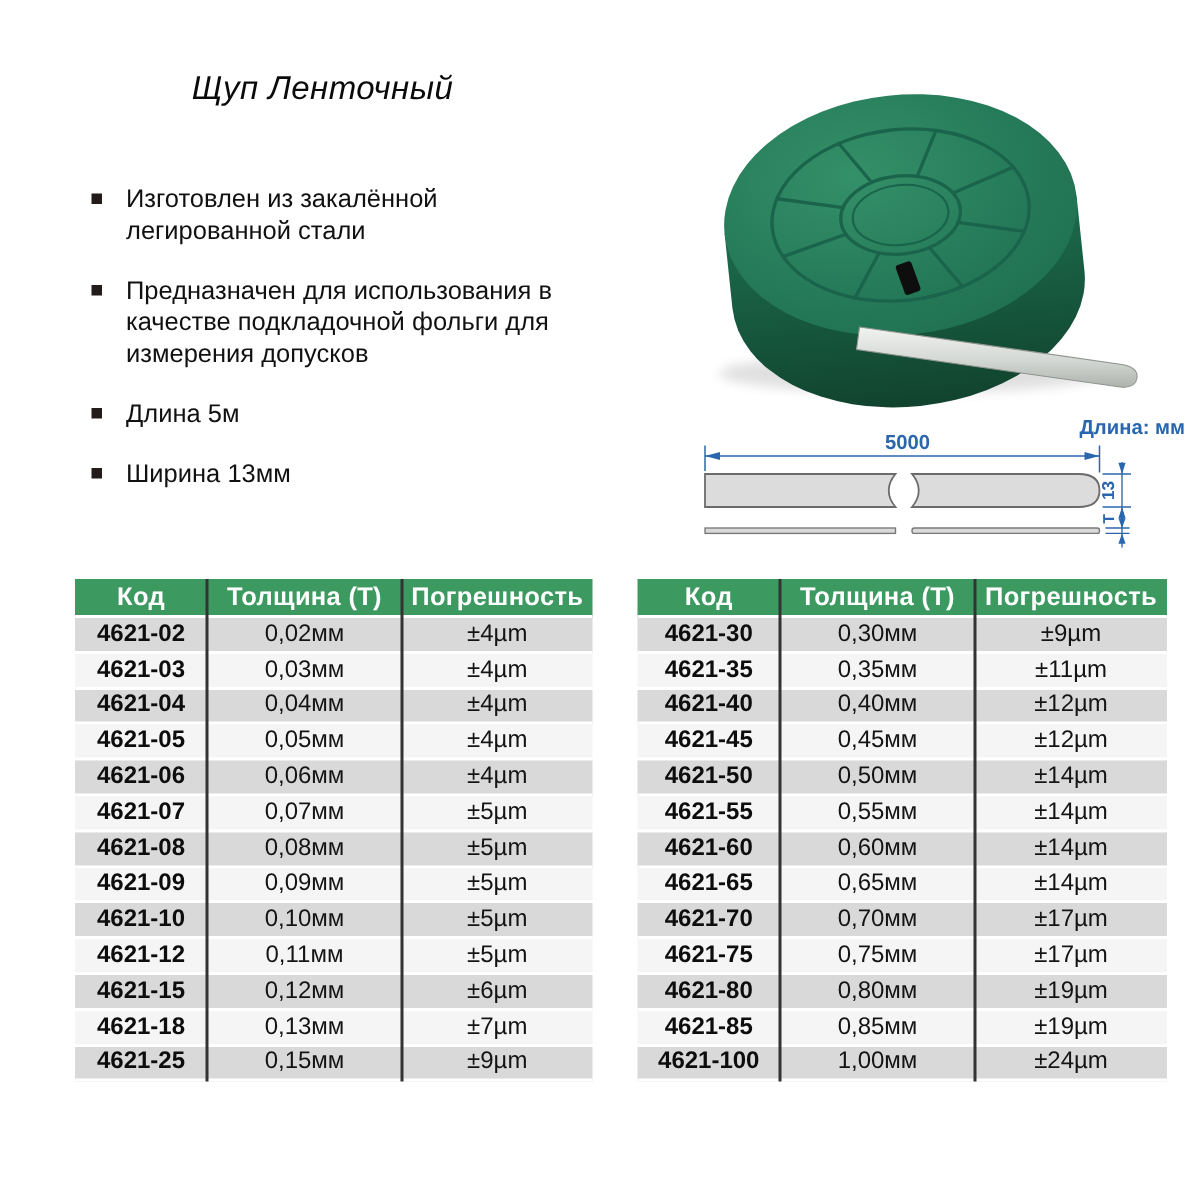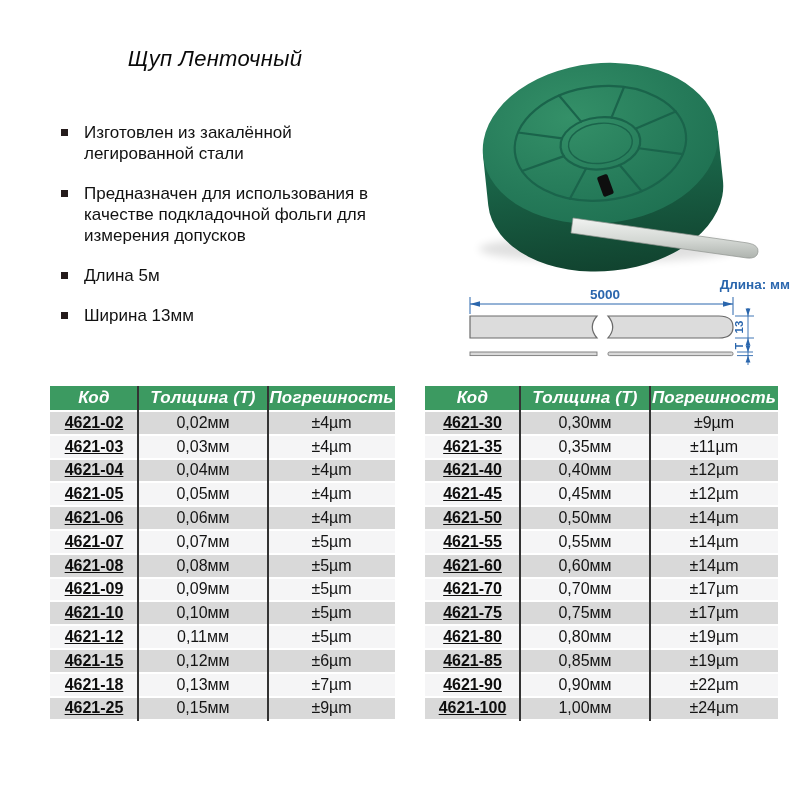--- a/index.html
+++ b/index.html
@@ -12,25 +12,25 @@
   
   .features{left:60px;top:122px;width:345px;list-style:none;margin:0;padding:0;}
   .features li{position:relative;padding-left:24px;margin-bottom:19px;font-size:17px;line-height:21px;white-space:pre-line;color:#111;}
   .features li .sq{position:absolute;left:1px;top:7px;width:7px;height:7px;background:#241b1b;}
 
   
   .tbl-wrap{top:386px;}
   .tbl-wrap.left{left:50px;width:345px;}
   .tbl-wrap.right{left:425px;width:353px;}
   table.spec{border-collapse:separate;border-spacing:0;table-layout:fixed;width:100%;}
-  table.spec th{background:#3c9a61;color:#fff;font-size:17px;font-weight:bold;height:24px;padding:0;border-bottom:2px solid #fff;letter-spacing:.2px;font-style:italic;}
+  table.spec th{background:#3c9a61;color:#fff;font-size:17px;font-weight:bold;height:24px;padding:0;border-bottom:2px solid #fff;letter-spacing:.2px;}
   table.spec td{height:21.8px;padding:0;border-bottom:2px solid #fff;font-size:16px;text-align:center;color:#141414;}
   table.spec tr:nth-child(odd) td{background:#d9d9d9;}
   table.spec tr:nth-child(even) td{background:#f5f5f6;}
-  table.spec td:first-child{font-weight:bold;color:#0d0d0d;text-decoration:underline;}
+  table.spec td:first-child{font-weight:bold;color:#0d0d0d;}
   .vline{position:absolute;top:0;width:2px;height:100%;background:#333;z-index:3;}
 
   
   .photo{left:455px;top:48px;}
   .diagram{left:455px;top:272px;}
   .dim-text{font-family:"Liberation Sans",sans-serif;font-weight:bold;fill:#2a66ad;}
 </style>
 </head>
 <body>
 
@@ -262,43 +262,43 @@
           <td>4621-55</td>
           <td>0,55мм</td>
           <td>±14µm</td>
         </tr>
         <tr>
           <td>4621-60</td>
           <td>0,60мм</td>
           <td>±14µm</td>
         </tr>
         <tr>
+          <td>4621-65</td>
+          <td>0,65мм</td>
+          <td>±14µm</td>
+        </tr>
+        <tr>
           <td>4621-70</td>
           <td>0,70мм</td>
           <td>±17µm</td>
         </tr>
         <tr>
           <td>4621-75</td>
           <td>0,75мм</td>
           <td>±17µm</td>
         </tr>
         <tr>
           <td>4621-80</td>
           <td>0,80мм</td>
           <td>±19µm</td>
         </tr>
         <tr>
           <td>4621-85</td>
           <td>0,85мм</td>
           <td>±19µm</td>
-        </tr>
-        <tr>
-          <td>4621-90</td>
-          <td>0,90мм</td>
-          <td>±22µm</td>
         </tr>
         <tr>
           <td>4621-100</td>
           <td>1,00мм</td>
           <td>±24µm</td>
         </tr>
       </tbody>
   </table>
   <div class="vline" style="left:94px"></div>
   <div class="vline" style="left:224px"></div>

